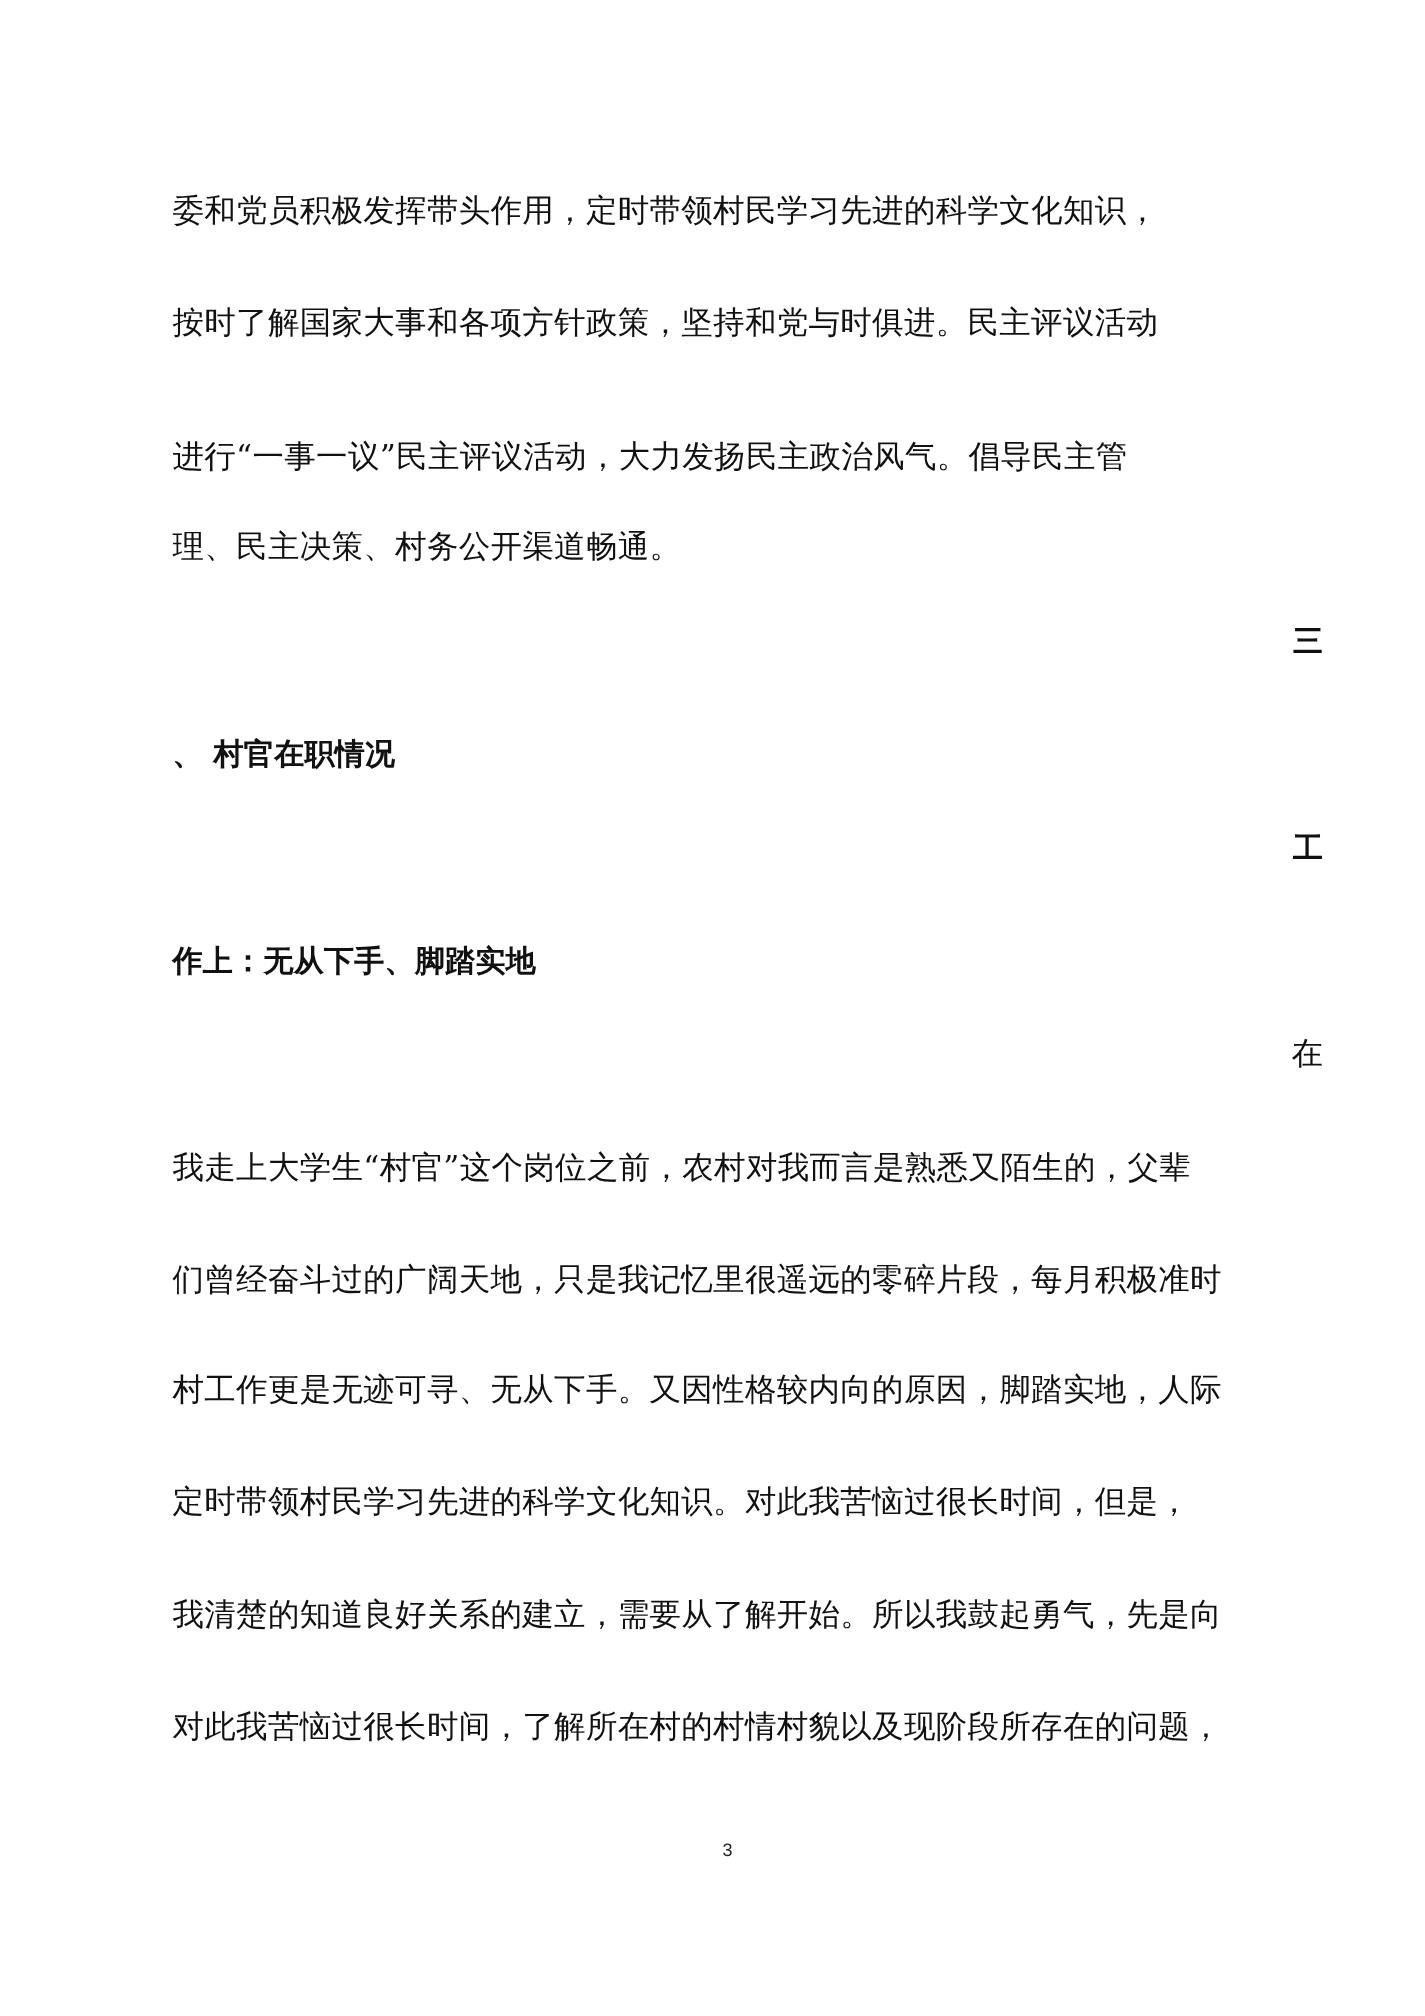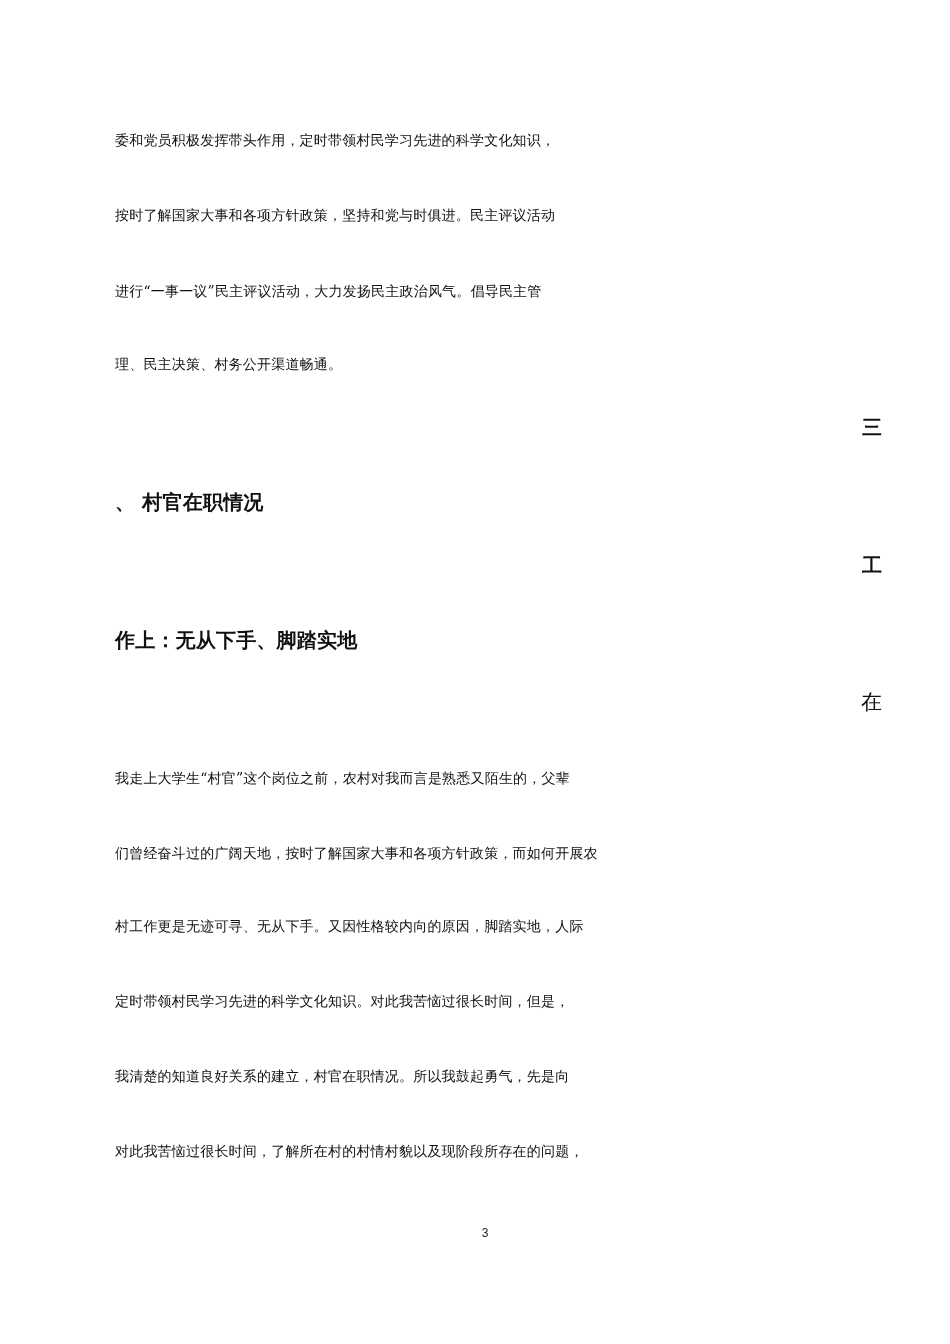--- a/index.html
+++ b/index.html
@@ -1,40 +1,40 @@
 <!DOCTYPE html>
 <html><head>
   <meta charset="utf-8">
   <style>
     html, body { margin: 0; padding: 0; background: #ffffff; }
     body { width: 950px; height: 1344px; position: relative; overflow: hidden;
            font-family: "DejaVu Serif", "Liberation Serif", serif; color: #111; }
-    .line { position: absolute; left: 115px; font-size: 14px; line-height: 24px; white-space: nowrap; letter-spacing: 0.2px; }
+    .line { position: absolute; left: 115px; font-size: 21px; line-height: 24px; white-space: nowrap; letter-spacing: 0.2px; }
     .right { position: absolute; right: 68px; font-size: 21px; line-height: 24px; }
     .bold { font-family: "DejaVu Sans", "Liberation Sans", sans-serif; font-weight: bold; font-size: 20px; }
     .page-num { position: absolute; top: 1226px; left: 0; width: 970px; text-align: center;
                 font-family: "Liberation Sans", sans-serif; font-size: 12px; color: #222; }
   </style>
 </head>
 <body>
 
 <div>
   <div class="line" style="top:128px">委和党员积极发挥带头作用，定时带领村民学习先进的科学文化知识，</div>
   <div class="line" style="top:203px">按时了解国家大事和各项方针政策，坚持和党与时俱进。民主评议活动</div>
-  <div class="line" style="top:279px">进行“一事一议”民主评议活动，大力发扬民主政治风气。倡导民主管</div>
+  <div class="line" style="top:292px">进行“一事一议”民主评议活动，大力发扬民主政治风气。倡导民主管</div>
   <div class="line" style="top:352px">理、民主决策、村务公开渠道畅通。</div>
 
   <div class="right bold" style="top:415px">三</div>
   <div class="line bold" style="top:490px">、  村官在职情况</div>
 
   <div class="right bold" style="top:553px">工</div>
   <div class="line bold" style="top:628px">作上：无从下手、脚踏实地</div>
 
   <div class="right" style="top:690px">在</div>
   <div class="line" style="top:766px">我走上大学生“村官”这个岗位之前，农村对我而言是熟悉又陌生的，父辈</div>
-  <div class="line" style="top:841px">们曾经奋斗过的广阔天地，按时了解国家大事和各项方针政策，而如何开展农</div>
+  <div class="line" style="top:841px">们曾经奋斗过的广阔天地，只是我记忆里很遥远的零碎片段，每月积极准时</div>
   <div class="line" style="top:914px">村工作更是无迹可寻、无从下手。又因性格较内向的原因，脚踏实地，人际</div>
   <div class="line" style="top:989px">定时带领村民学习先进的科学文化知识。对此我苦恼过很长时间，但是，</div>
-  <div class="line" style="top:1064px">我清楚的知道良好关系的建立，村官在职情况。所以我鼓起勇气，先是向</div>
+  <div class="line" style="top:1064px">我清楚的知道良好关系的建立，需要从了解开始。所以我鼓起勇气，先是向</div>
   <div class="line" style="top:1139px">对此我苦恼过很长时间，了解所在村的村情村貌以及现阶段所存在的问题，</div>
 
   <div class="page-num">3</div>
 </div>
 
 </body></html>

